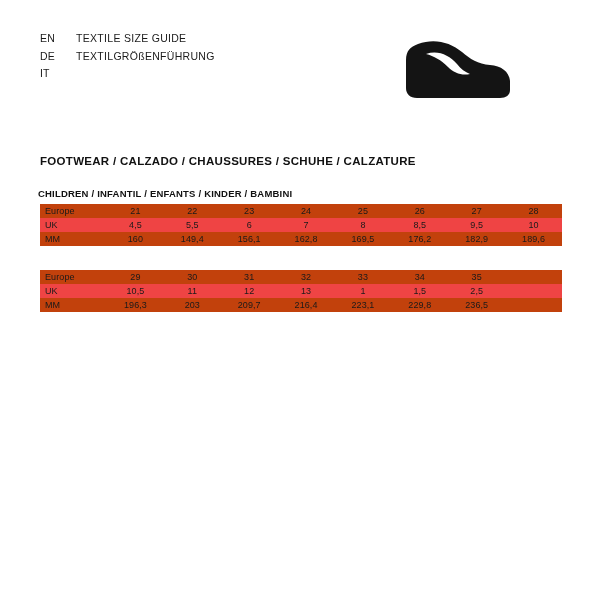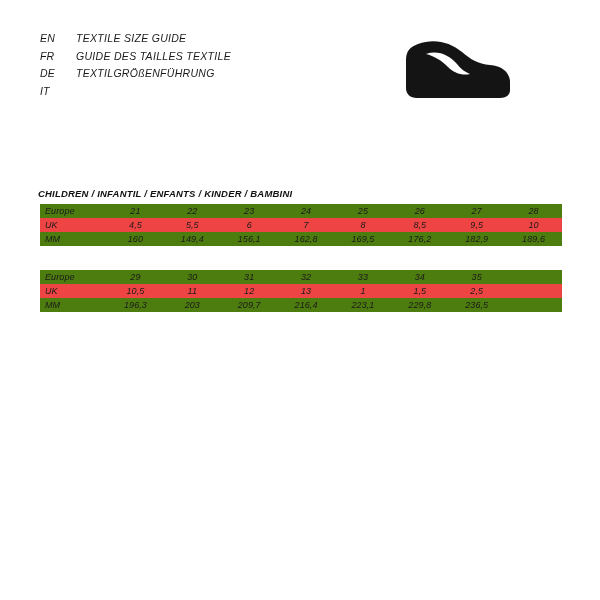--- a/index.html
+++ b/index.html
@@ -12,21 +12,20 @@
     background: #ffffff;
     font-family: "Liberation Sans", sans-serif;
     color: #1a1a1a;
     overflow: hidden;
   }
   .page {
     position: relative;
     width: 600px;
     height: 460px;
     box-sizing: border-box;
-    font-style: italic;
   }
 
   
   .lang-block {
     position: absolute;
     left: 40px;
     top: 32px;
     width: 330px;
   }
   .lang-row {
@@ -95,56 +94,53 @@
     color: #1a1a1a;
     font-size: 9px;
     letter-spacing: 0.1px;
   }
   .size-table td.rowlabel {
     text-align: left;
     padding-left: 5px;
     width: 62px;
   }
   .size-table tr.shaded td {
-    background: #4d7c0f;
+    background: #c2410c;
   }
   .size-table tr.plain td {
     background: #ef4444;
   }
 </style>
 </head>
 <body>
 
 <div class="page">
 
   <div class="lang-block">
     <div class="lang-row">
       <span class="lang-code">EN</span>
       <span class="lang-title">TEXTILE SIZE GUIDE</span>
-    </div>
-    <div class="lang-row">
-      <span class="lang-code">FR</span>
-      <span class="lang-title">GUIDE DES TAILLES TEXTILE</span>
     </div>
     <div class="lang-row">
       <span class="lang-code">DE</span>
       <span class="lang-title">TEXTILGRÖßENFÜHRUNG</span>
     </div>
     <div class="lang-row">
       <span class="lang-code">IT</span>
     </div>
   </div>
 
   <div class="shoe-wrap">
     <svg width="108" height="66" viewBox="0 0 108 66" xmlns="http://www.w3.org/2000/svg">
       <path d="M14 6 C30 0 46 4 58 14 C66 21 74 26 86 27 C97 28 105 33 106 43 L106 52 C106 57 102 60 96 60 L13 60 C6 60 2 56 2 50 L2 22 C2 13 6 9 14 6 Z" fill="#141414"></path>
       <path d="M22 16 C34 12 45 17 53 26 C57 31 61 34 66 36 C58 38 50 35 44 29 C37 22 30 18 22 16 Z" fill="#ffffff"></path>
     </svg>
   </div>
 
+  <div class="section-title">FOOTWEAR / CALZADO / CHAUSSURES / SCHUHE / CALZATURE</div>
   <div class="sub-title">CHILDREN / INFANTIL / ENFANTS / KINDER / BAMBINI</div>
 
   <table class="size-table" id="table-1">
     <tbody>
       <tr class="shaded">
         <td class="rowlabel">Europe</td>
         <td>21</td>
         <td>22</td>
         <td>23</td>
         <td>24</td>

